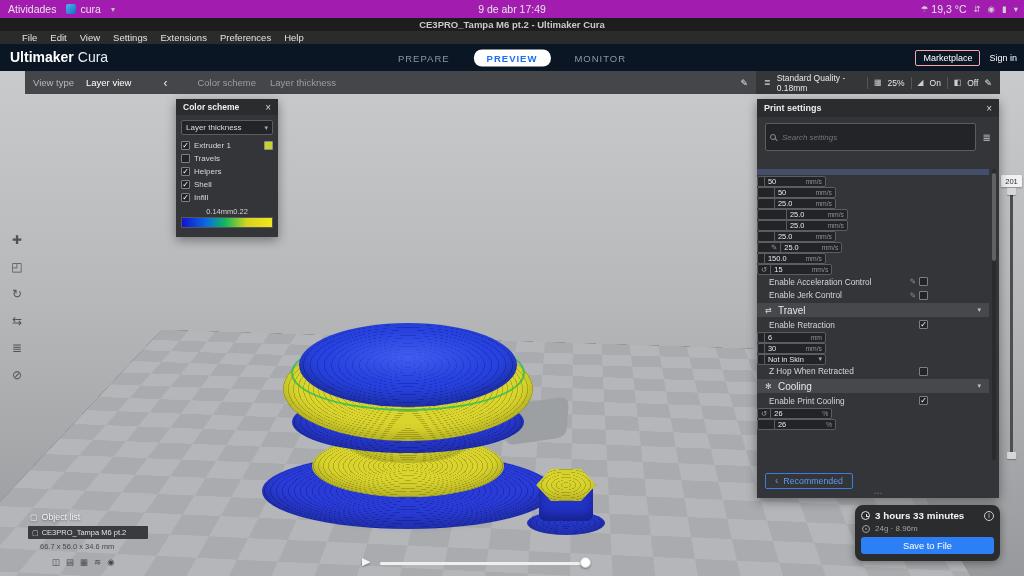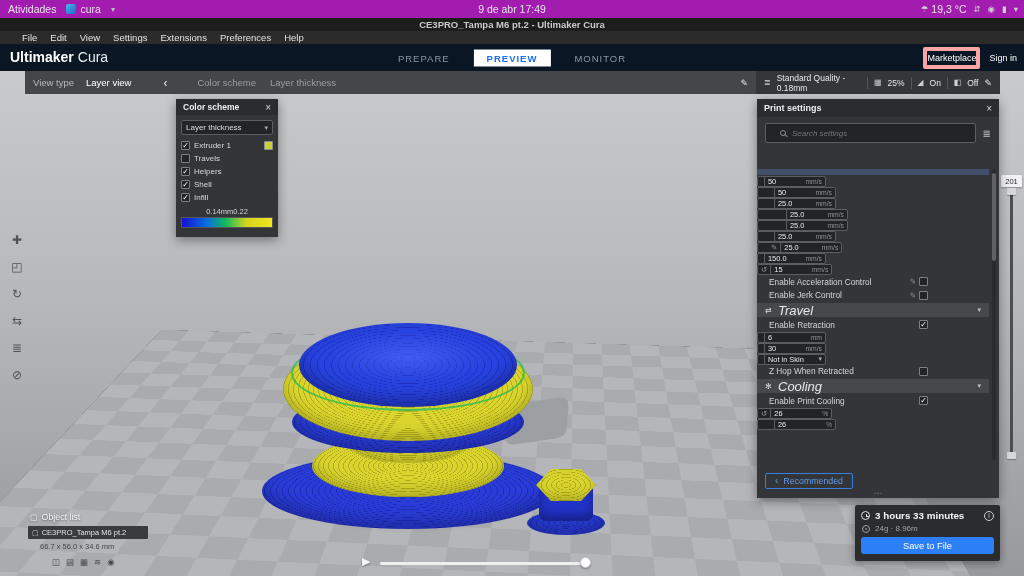--- a/index.html
+++ b/index.html
@@ -24,23 +24,23 @@
     display:flex;align-items:center;gap:13px;padding-left:22px;z-index:20;}
   #menubar .mitem{color:#e2e2e2;font-size:9.5px;}
 
   
   #curahdr{position:absolute;left:0;top:44px;width:1024px;height:27px;background:#0b1624;z-index:20;}
   #brand{position:absolute;left:10px;top:5px;font-size:14px;color:#fff;}
   #brand b{font-weight:bold;}
   #brand span.light{font-weight:300;margin-left:4px;color:#e8ecf2;}
   #stages{position:absolute;left:50%;top:50%;transform:translate(-50%,-50%);display:flex;gap:24px;align-items:center;}
   .stage{color:#8b97a6;font-size:9.5px;letter-spacing:1px;}
-  .stage.active{background:#fff;color:#1b6ef3;font-weight:bold;padding:3px 13px;border-radius:0;}
+  .stage.active{background:#fff;color:#1b6ef3;font-weight:bold;padding:3px 13px;border-radius:8px;}
   #hdr-right{position:absolute;right:7px;top:50%;transform:translateY(-50%);display:flex;align-items:center;gap:9px;}
-  #marketplace{border:4px solid #fca5a5;color:#fff;font-size:9px;padding:2px 0;border-radius:2px;}
+  #marketplace{border:1px solid #fca5a5;color:#fff;font-size:9px;padding:2px 7px;border-radius:2px;}
   #signin{color:#fff;font-size:9px;}
 
   
   #viewport{position:absolute;left:0;top:71px;width:1024px;height:505px;overflow:hidden;
     background:linear-gradient(180deg,#c9cacc 0%,#b7b8ba 45%,#98999c 100%);z-index:1;}
   #plate{position:absolute;left:30px;top:40px;width:880px;height:720px;
     background:repeating-conic-gradient(#b5b6b9 0% 25%,#a9abae 0% 50%) 0 0/72px 72px;
     border:1px solid #96979a;
     transform:perspective(1100px) rotateX(62deg) rotateZ(5deg);transform-origin:50% 50%;}
   #model-shadow{position:absolute;left:240px;top:390px;width:340px;height:84px;border-radius:50%;
@@ -110,53 +110,53 @@
     background:linear-gradient(90deg,#1213d0 0%,#0b6ee0 28%,#11b95c 48%,#d6d31f 72%,#f2e51c 100%);}
 
   
   #pspanel{left:757px;top:99px;width:242px;height:399px;}
   #pspanel .phead{height:18px;}
   #profrow{display:flex;align-items:center;padding:6px 8px 0 8px;gap:7px;}
   #proflbl{font-size:9px;color:#dcdcde;flex:1;}
   #profdrop{width:128px;height:16px;font-size:7.8px;padding:0 4px;}
   #profstar{color:#c9cacd;font-size:9px;}
   #searchrow{display:flex;align-items:center;padding:6px 8px 0 8px;gap:7px;}
-  #searchbox{flex:1;height:20px;padding:0 14px;gap:4px;}
+  #searchbox{flex:1;height:28px;padding:0 4px;gap:4px;}
   #searchbox input{background:transparent;border:0;outline:none;color:#d8d8da;font-style:italic;
     font-size:8px;width:100%;font-family:"Liberation Sans",sans-serif;}
   .mag{width:6px;height:6px;border:1px solid #8a8b8d;border-radius:50%;position:relative;flex-shrink:0;}
   .mag::after{content:'';position:absolute;width:4px;height:1px;background:#8a8b8d;right:-3px;bottom:-1px;transform:rotate(45deg);}
   #visicon{color:#c3c4c6;font-size:10px;}
   #slist{position:absolute;left:0;top:70px;width:232px;}
   .sliver{height:6px;background:#44506b;margin-bottom:1px;}
   .srow{display:flex;align-items:center;height:13.5px;padding:0 6px 0 12px;}
   .srow.category{height:14px;background:#47484b;padding:0 8px;margin:1px 0;}
   .cicon{width:13px;font-size:8px;color:#d8d9db;}
-  .clbl{flex:1;font-size:13px;color:#e7e7e9;font-style:italic;}
+  .clbl{flex:1;font-size:10px;color:#e7e7e9;}
   .cchev{font-size:7px;color:#bfc0c2;}
   .slbl{flex:1;font-size:8.3px;color:#d5d6d8;white-space:nowrap;overflow:hidden;}
   .slbl.it{font-style:italic;}
   .ind1 .slbl{padding-left:10px;}
   .ind2 .slbl{padding-left:22px;}
   .ricons{display:flex;gap:2px;margin-right:3px;}
   .ric{font-size:7.5px;color:#9a9b9e;}
   .valcol{width:64px;flex-shrink:0;display:flex;align-items:center;}
   .spin,.combo{width:62px;height:11px;background:#232428;border:1px solid #5c5d60;border-radius:2px;
     display:flex;align-items:center;justify-content:space-between;padding:0 3px;}
   .spv{font-size:7.4px;color:#ebebec;white-space:nowrap;overflow:hidden;}
   .spu{font-size:6.8px;color:#8f9093;}
   #psscroll{position:absolute;right:3px;top:70px;width:4px;height:291px;background:#2a2b2d;border-radius:2px;}
   #psthumb{position:absolute;right:3px;top:74px;width:4px;height:88px;background:#606164;border-radius:2px;}
   #recbtn{position:absolute;left:8px;bottom:9px;display:flex;align-items:center;gap:5px;
     border:1px solid #3a7de0;color:#5e9bf0;font-size:8.8px;padding:2px 9px;border-radius:2px;}
   #recbtn .bchev{font-size:10px;line-height:8px;}
   #psdots{position:absolute;bottom:0;left:0;width:100%;text-align:center;color:#8a8b8e;font-size:9px;height:7px;line-height:5px;}
 
   
-  #jobpanel{left:855px;top:505px;width:145px;height:56px;background:#2b2c2e;border-radius:2px;
+  #jobpanel{left:855px;top:505px;width:145px;height:56px;background:#2b2c2e;border-radius:8px;
     box-shadow:0 2px 8px rgba(0,0,0,.4);z-index:8;padding:5px 6px;position:absolute;}
   #jp-r1{display:flex;align-items:center;gap:5px;}
   .clockic{width:9px;height:9px;border:1px solid #e0e0e0;border-radius:50%;position:relative;flex-shrink:0;}
   .clockic::after{content:'';position:absolute;left:4px;top:2px;width:1px;height:3px;background:#e0e0e0;}
   .clockic::before{content:'';position:absolute;left:4px;top:4px;width:3px;height:1px;background:#e0e0e0;}
   #jp-time{font-size:9.8px;font-weight:bold;color:#f3f3f4;flex:1;}
   .infoic{width:10px;height:10px;border:1px solid #cfcfd1;border-radius:50%;color:#cfcfd1;
     font-size:7px;display:flex;align-items:center;justify-content:center;flex-shrink:0;}
   #jp-r2{display:flex;align-items:center;gap:5px;margin:3px 0 0 1px;}
   .spool{width:8px;height:8px;border:1px solid #9fa0a2;border-radius:50%;position:relative;flex-shrink:0;}

